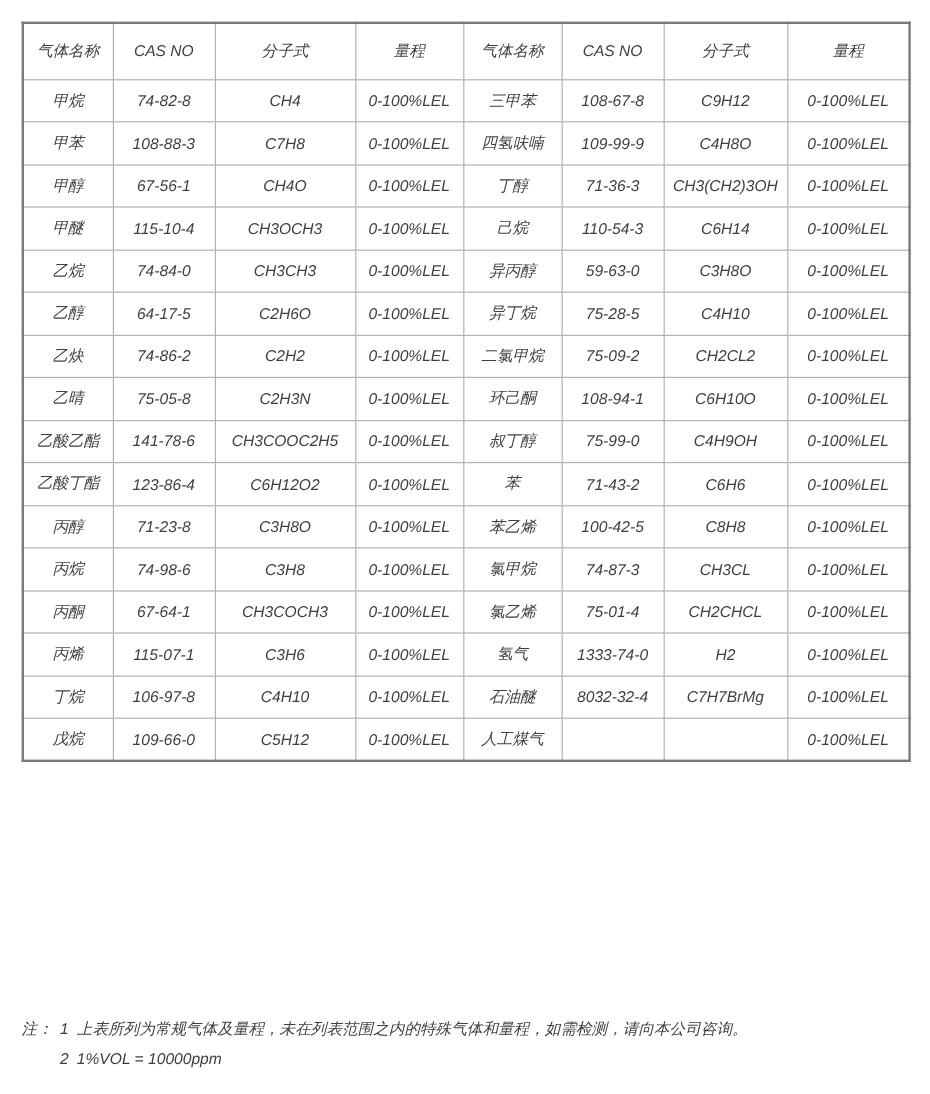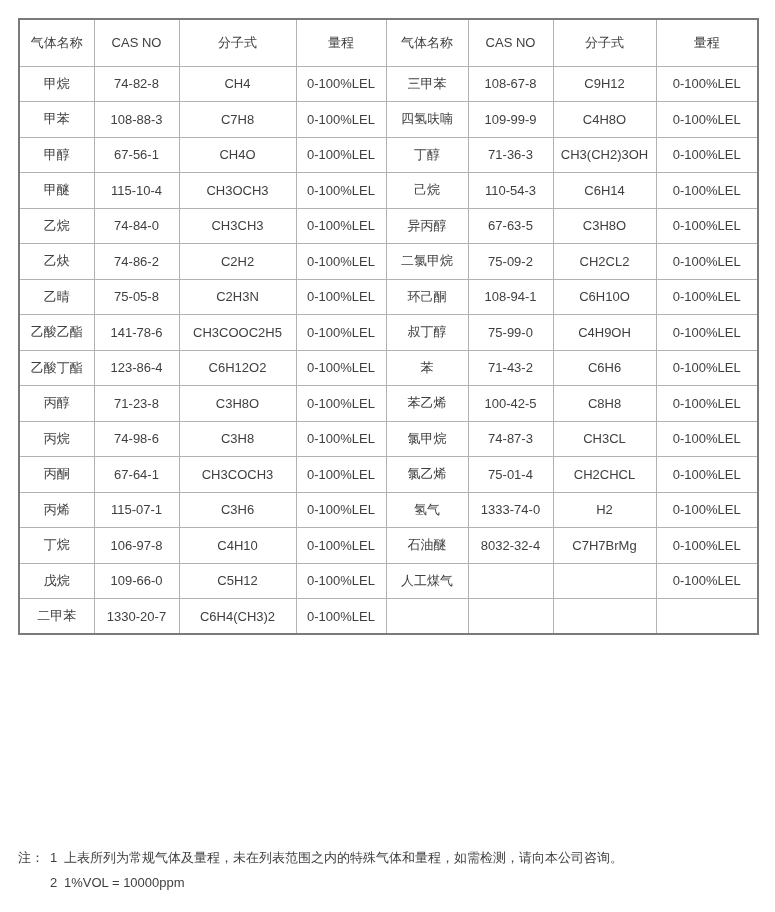--- a/index.html
+++ b/index.html
@@ -9,21 +9,21 @@
     --background:#ffffff;
   }
   *{box-sizing:border-box;}
   html,body{margin:0;padding:0;}
   body{
     width:775px;height:912px;
     background:var(--background);
     font-family:"Liberation Sans","DejaVu Sans",sans-serif;
     color:var(--text);
   }
-  .page{position:relative;width:775px;height:912px;overflow:hidden;}
+  .page{position:relative;width:775px;height:912px;overflow:hidden;font-style:italic;}
   table.gas-table{
     position:absolute;left:18px;top:18px;width:739px;
     border-collapse:collapse;table-layout:fixed;
     border:2px solid var(--outer-border);
   }
   table.gas-table th, table.gas-table td{
     border:1px solid var(--inner-border);
     text-align:center;vertical-align:middle;
     font-weight:normal;font-size:13px;color:var(--text);
     padding:0 2px;overflow:hidden;white-space:nowrap;
@@ -108,22 +108,32 @@
           <td>110-54-3</td>
           <td>C6H14</td>
           <td>0-100%LEL</td>
         </tr>
         <tr>
           <td>乙烷</td>
           <td>74-84-0</td>
           <td>CH3CH3</td>
           <td>0-100%LEL</td>
           <td>异丙醇</td>
-          <td>67-63-5</td>
+          <td>59-63-0</td>
           <td>C3H8O</td>
+          <td>0-100%LEL</td>
+        </tr>
+        <tr>
+          <td>乙醇</td>
+          <td>64-17-5</td>
+          <td>C2H6O</td>
+          <td>0-100%LEL</td>
+          <td>异丁烷</td>
+          <td>75-28-5</td>
+          <td>C4H10</td>
           <td>0-100%LEL</td>
         </tr>
         <tr>
           <td>乙炔</td>
           <td>74-86-2</td>
           <td>C2H2</td>
           <td>0-100%LEL</td>
           <td>二氯甲烷</td>
           <td>75-09-2</td>
           <td>CH2CL2</td>
@@ -211,30 +221,20 @@
         </tr>
         <tr>
           <td>戊烷</td>
           <td>109-66-0</td>
           <td>C5H12</td>
           <td>0-100%LEL</td>
           <td>人工煤气</td>
           <td></td>
           <td></td>
           <td>0-100%LEL</td>
-        </tr>
-        <tr>
-          <td>二甲苯</td>
-          <td>1330-20-7</td>
-          <td>C6H4(CH3)2</td>
-          <td>0-100%LEL</td>
-          <td></td>
-          <td></td>
-          <td></td>
-          <td></td>
         </tr>
       </tbody>
   </table>
 
   <div class="notes">
     <div class="note-line">
       <span class="note-prefix">注：</span>
       <span class="note-num">1</span>
       <span class="note-text">上表所列为常规气体及量程，未在列表范围之内的特殊气体和量程，如需检测，请向本公司咨询。</span>
     </div>

